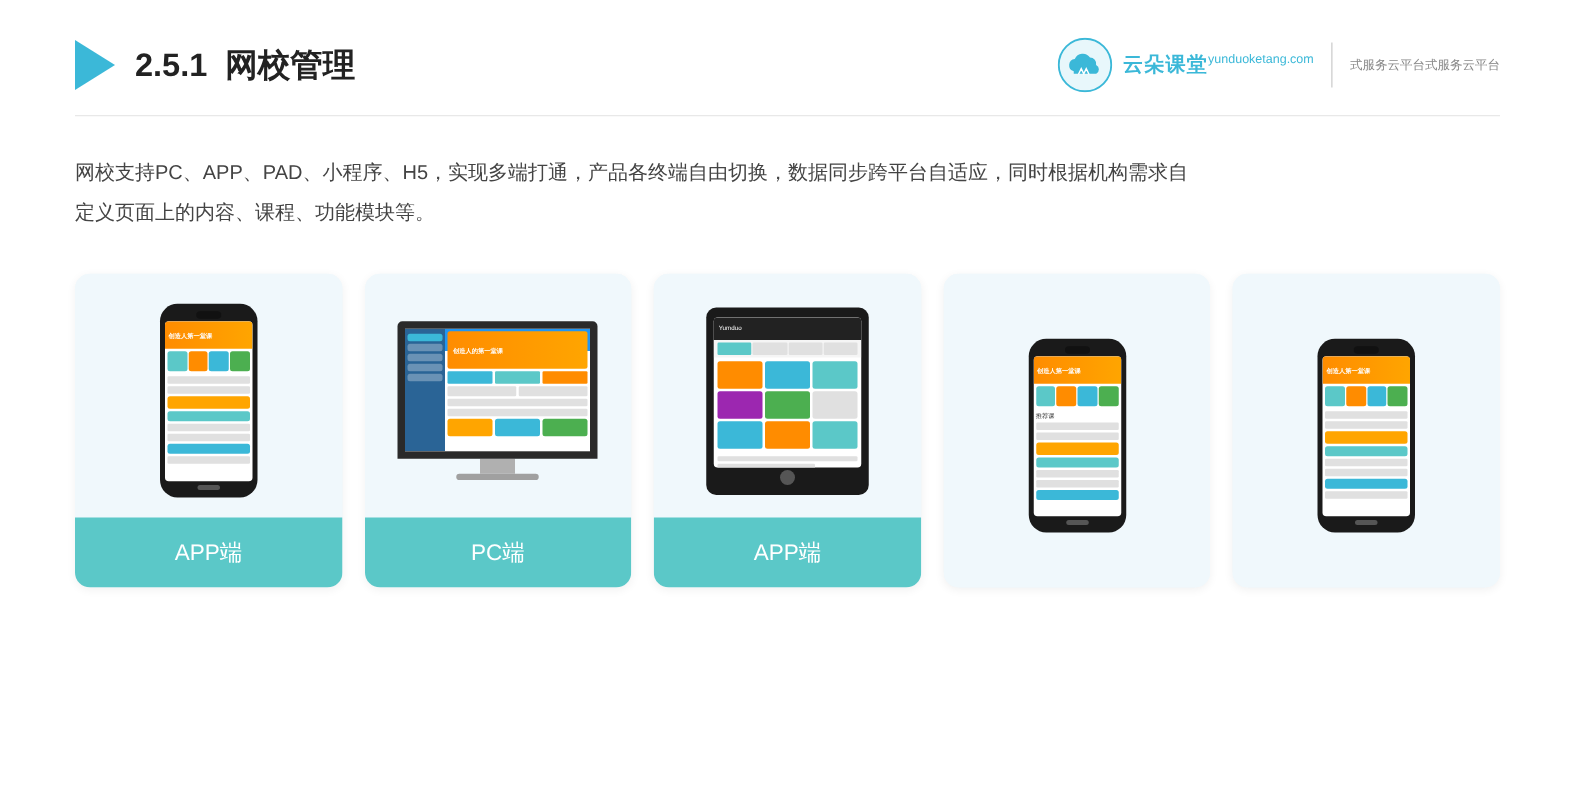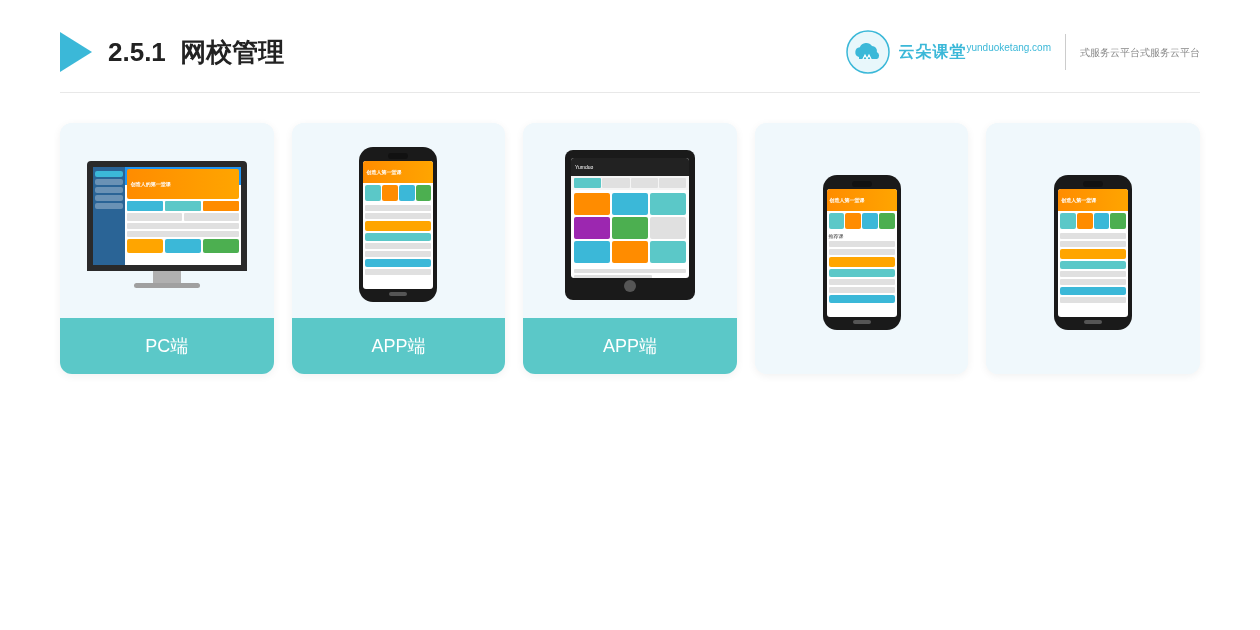--- a/index.html
+++ b/index.html
@@ -334,22 +334,54 @@
 
       <div class="divider-v"></div>
 
       <div class="brand-text-block">
         <span class="brand-slogan">式服务云平台</span>
         <span class="brand-slogan">式服务云平台</span>
       </div>
     </div>
   </div>
 
+  <p class="description">网校支持PC、APP、PAD、小程序、H5，实现多端打通，产品各终端自由切换，数据同步跨平台自适应，同时根据机构需求自定义页面上的内容、课程、功能模块等。</p>
 
   <div class="cards-grid">
+
+    <div class="card">
+      <div class="card-image-area">
+        <div class="phone-mockup" style="width:78px; height:155px; background:#1a1a1a; border-radius:14px; padding:0 4px 6px 4px; position:relative;">
+          <div class="phone-notch"></div>
+          <div class="phone-screen" style="margin-top:14px; border-radius:3px;">
+            <div style="width:100%; height:22px; background:linear-gradient(90deg,#ff8c00,#ffa500); display:flex; align-items:center; padding:0 3px;">
+              <span style="color:white;font-size:5px;font-weight:bold;">创造人第一堂课</span>
+            </div>
+            <div style="display:grid; grid-template-columns:repeat(4,1fr); gap:1px; padding:2px;">
+              <div style="height:16px;background:#5bc8c8;border-radius:2px;"></div>
+              <div style="height:16px;background:#ff8c00;border-radius:2px;"></div>
+              <div style="height:16px;background:#3bb8d8;border-radius:2px;"></div>
+              <div style="height:16px;background:#4caf50;border-radius:2px;"></div>
+            </div>
+            <div style="padding:2px;display:flex;flex-direction:column;gap:2px;">
+              <div style="height:6px;background:#e0e0e0;border-radius:1px;"></div>
+              <div style="height:6px;background:#e0e0e0;border-radius:1px;"></div>
+              <div style="height:10px;background:#ffa500;border-radius:2px;"></div>
+              <div style="height:8px;background:#5bc8c8;border-radius:2px;"></div>
+              <div style="height:6px;background:#e0e0e0;border-radius:1px;"></div>
+              <div style="height:6px;background:#e0e0e0;border-radius:1px;"></div>
+              <div style="height:8px;background:#3bb8d8;border-radius:2px;"></div>
+              <div style="height:6px;background:#e0e0e0;border-radius:1px;"></div>
+            </div>
+          </div>
+          <div style="width:18px;height:4px;background:#555;border-radius:2px;margin:3px auto 0;"></div>
+        </div>
+      </div>
+      <div class="card-label">APP端</div>
+    </div>
 
     <div class="card">
       <div class="card-image-area">
         <div class="pc-monitor">
           <div class="monitor-screen">
             <div class="monitor-screen-inner">
               <div style="display:flex; height:100%;">
                 <div style="width:32px; background:#2a6496; display:flex; flex-direction:column; gap:2px; padding:4px 2px;">
                   <div class="mini-block" style="height:6px; background:#3bb8d8;"></div>
                   <div class="mini-block" style="height:6px; background:rgba(255,255,255,0.3);"></div>
@@ -383,51 +415,20 @@
           </div>
           <div class="monitor-stand" style="width:28px; height:12px; background:#b0b0b0;"></div>
           <div class="monitor-base" style="width:66px; height:5px; background:#a0a0a0; border-radius:3px;"></div>
         </div>
       </div>
       <div class="card-label">PC端</div>
     </div>
 
     <div class="card">
       <div class="card-image-area">
-        <div class="phone-mockup" style="width:78px; height:155px; background:#1a1a1a; border-radius:14px; padding:0 4px 6px 4px; position:relative;">
-          <div class="phone-notch"></div>
-          <div class="phone-screen" style="margin-top:14px; border-radius:3px;">
-            <div style="width:100%; height:22px; background:linear-gradient(90deg,#ff8c00,#ffa500); display:flex; align-items:center; padding:0 3px;">
-              <span style="color:white;font-size:5px;font-weight:bold;">创造人第一堂课</span>
-            </div>
-            <div style="display:grid; grid-template-columns:repeat(4,1fr); gap:1px; padding:2px;">
-              <div style="height:16px;background:#5bc8c8;border-radius:2px;"></div>
-              <div style="height:16px;background:#ff8c00;border-radius:2px;"></div>
-              <div style="height:16px;background:#3bb8d8;border-radius:2px;"></div>
-              <div style="height:16px;background:#4caf50;border-radius:2px;"></div>
-            </div>
-            <div style="padding:2px;display:flex;flex-direction:column;gap:2px;">
-              <div style="height:6px;background:#e0e0e0;border-radius:1px;"></div>
-              <div style="height:6px;background:#e0e0e0;border-radius:1px;"></div>
-              <div style="height:10px;background:#ffa500;border-radius:2px;"></div>
-              <div style="height:8px;background:#5bc8c8;border-radius:2px;"></div>
-              <div style="height:6px;background:#e0e0e0;border-radius:1px;"></div>
-              <div style="height:6px;background:#e0e0e0;border-radius:1px;"></div>
-              <div style="height:8px;background:#3bb8d8;border-radius:2px;"></div>
-              <div style="height:6px;background:#e0e0e0;border-radius:1px;"></div>
-            </div>
-          </div>
-          <div style="width:18px;height:4px;background:#555;border-radius:2px;margin:3px auto 0;"></div>
-        </div>
-      </div>
-      <div class="card-label">APP端</div>
-    </div>
-
-    <div class="card">
-      <div class="card-image-area">
         <div class="tablet-mockup">
           <div class="tablet-screen">
             <div class="tablet-header">
               <span class="tablet-header-text">Yumduo</span>
             </div>
             <div class="tablet-nav">
               <div class="tablet-nav-item"></div>
               <div class="tablet-nav-item inactive"></div>
               <div class="tablet-nav-item inactive"></div>
               <div class="tablet-nav-item inactive"></div>

